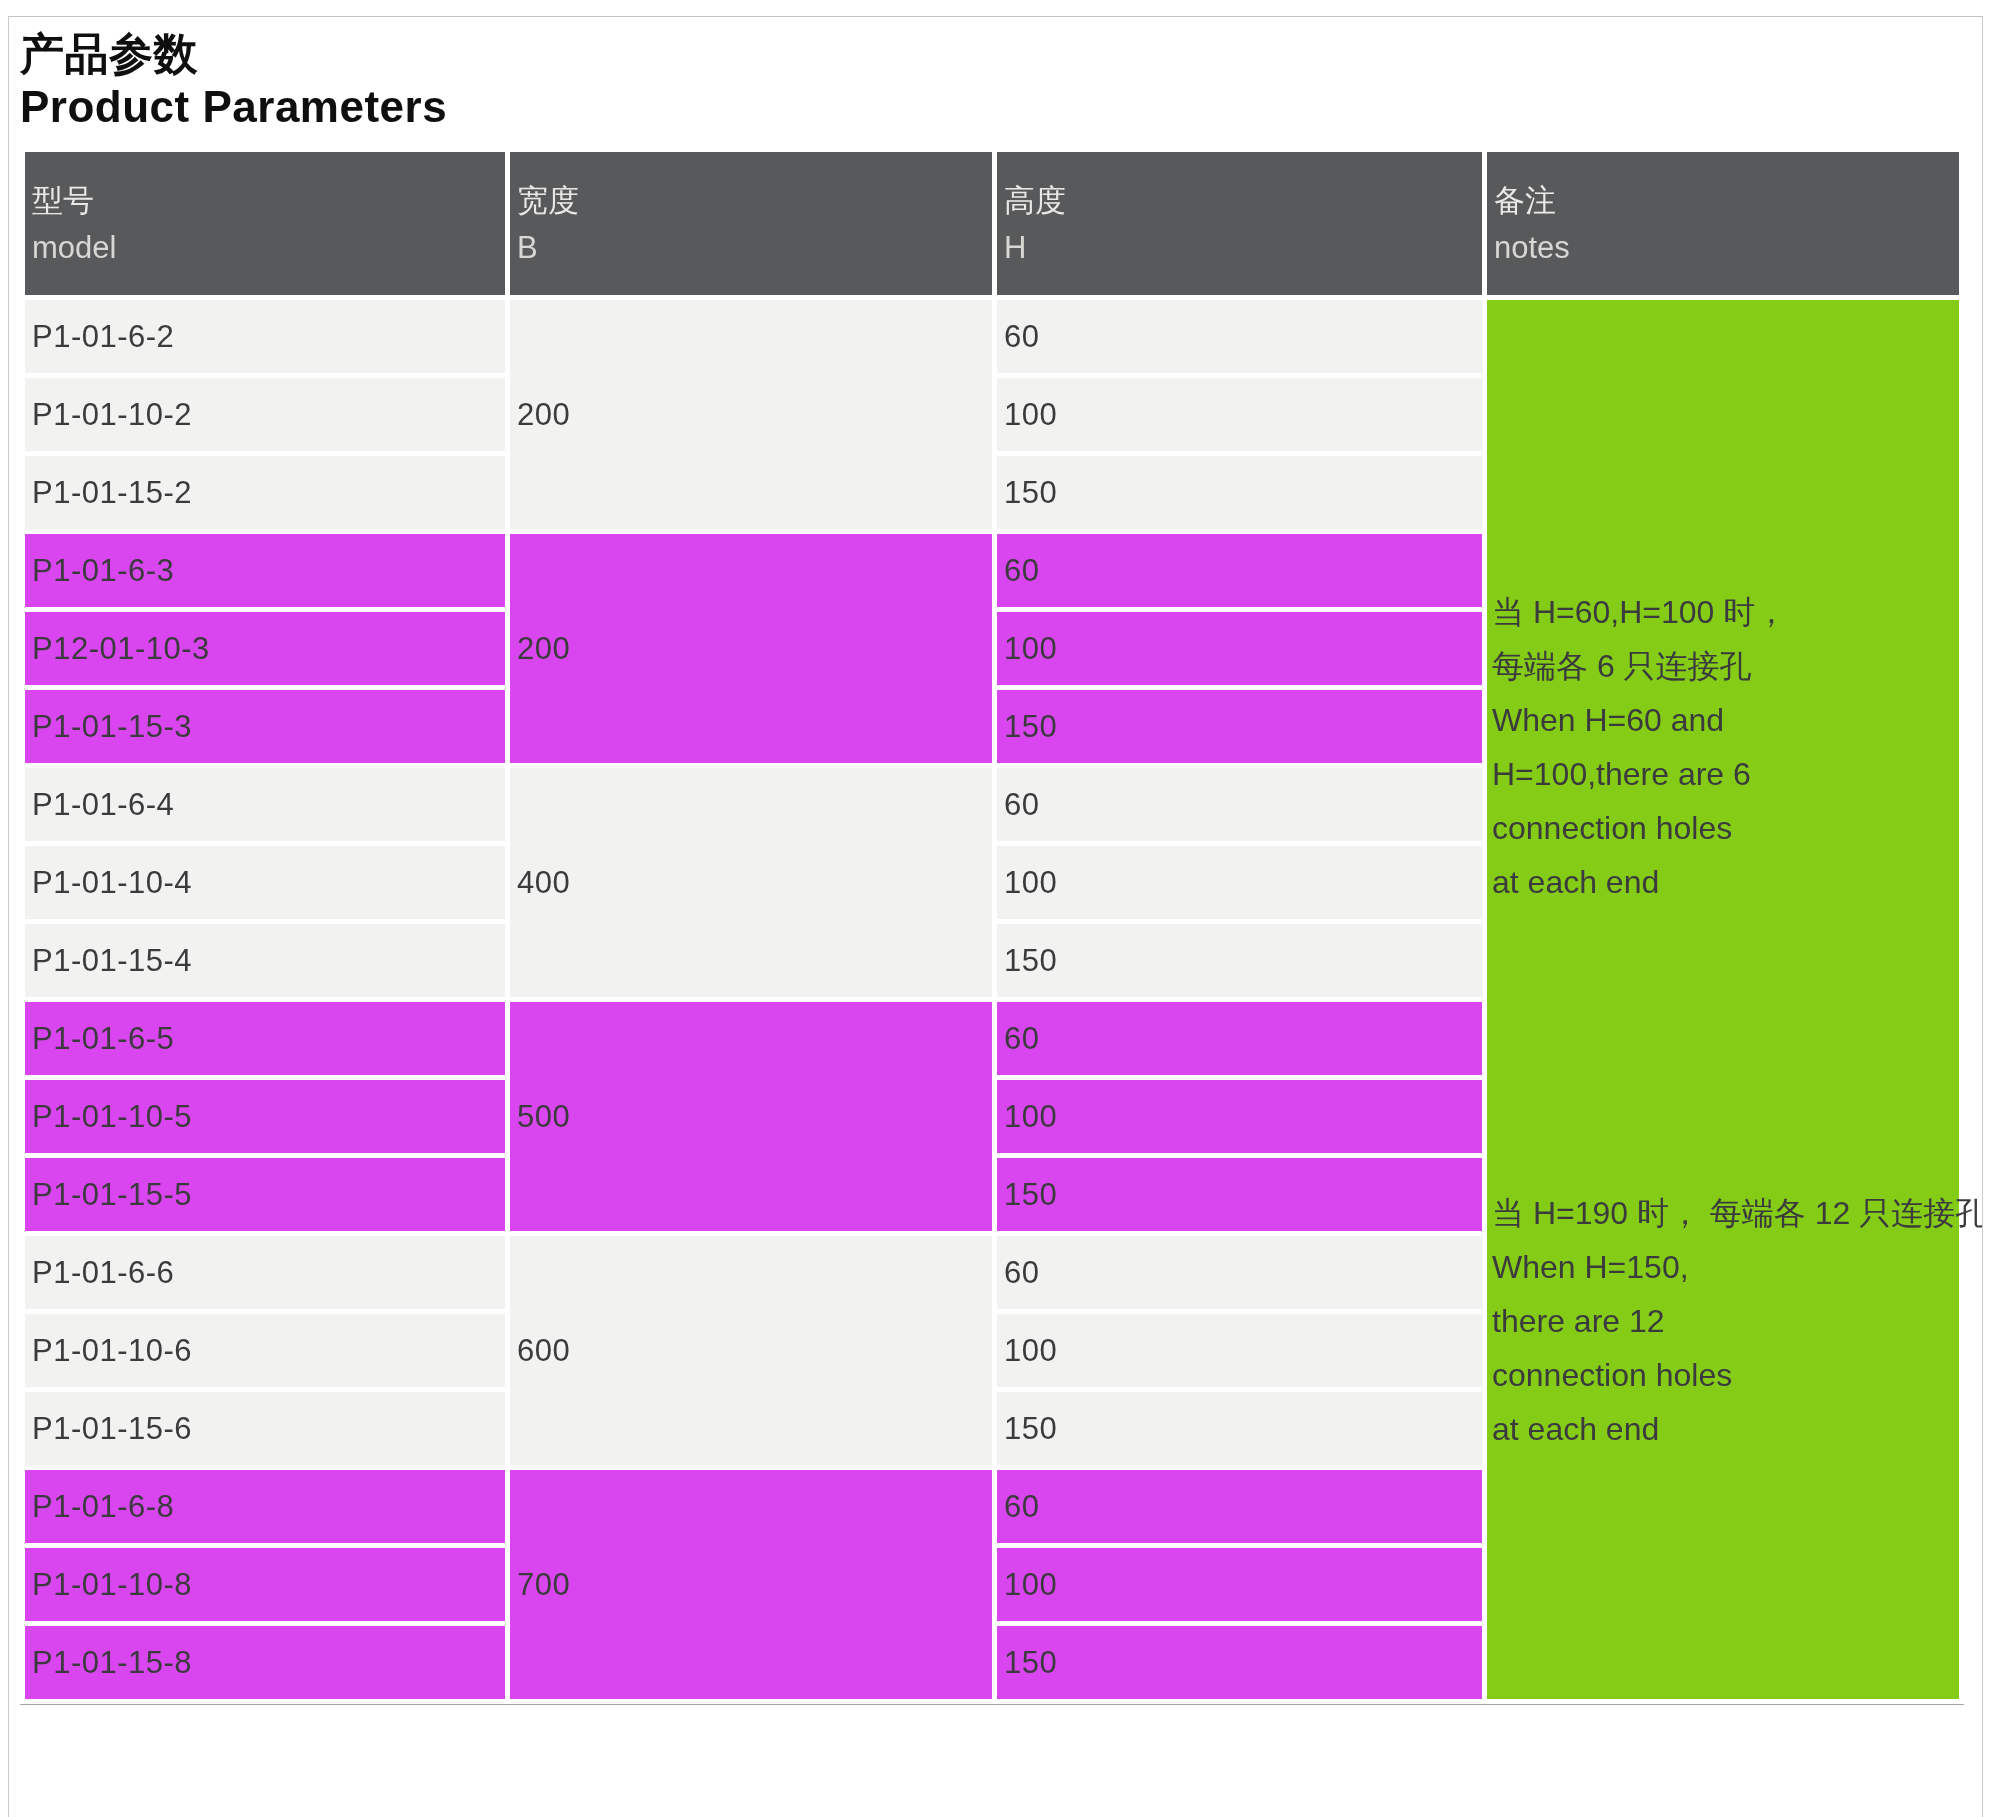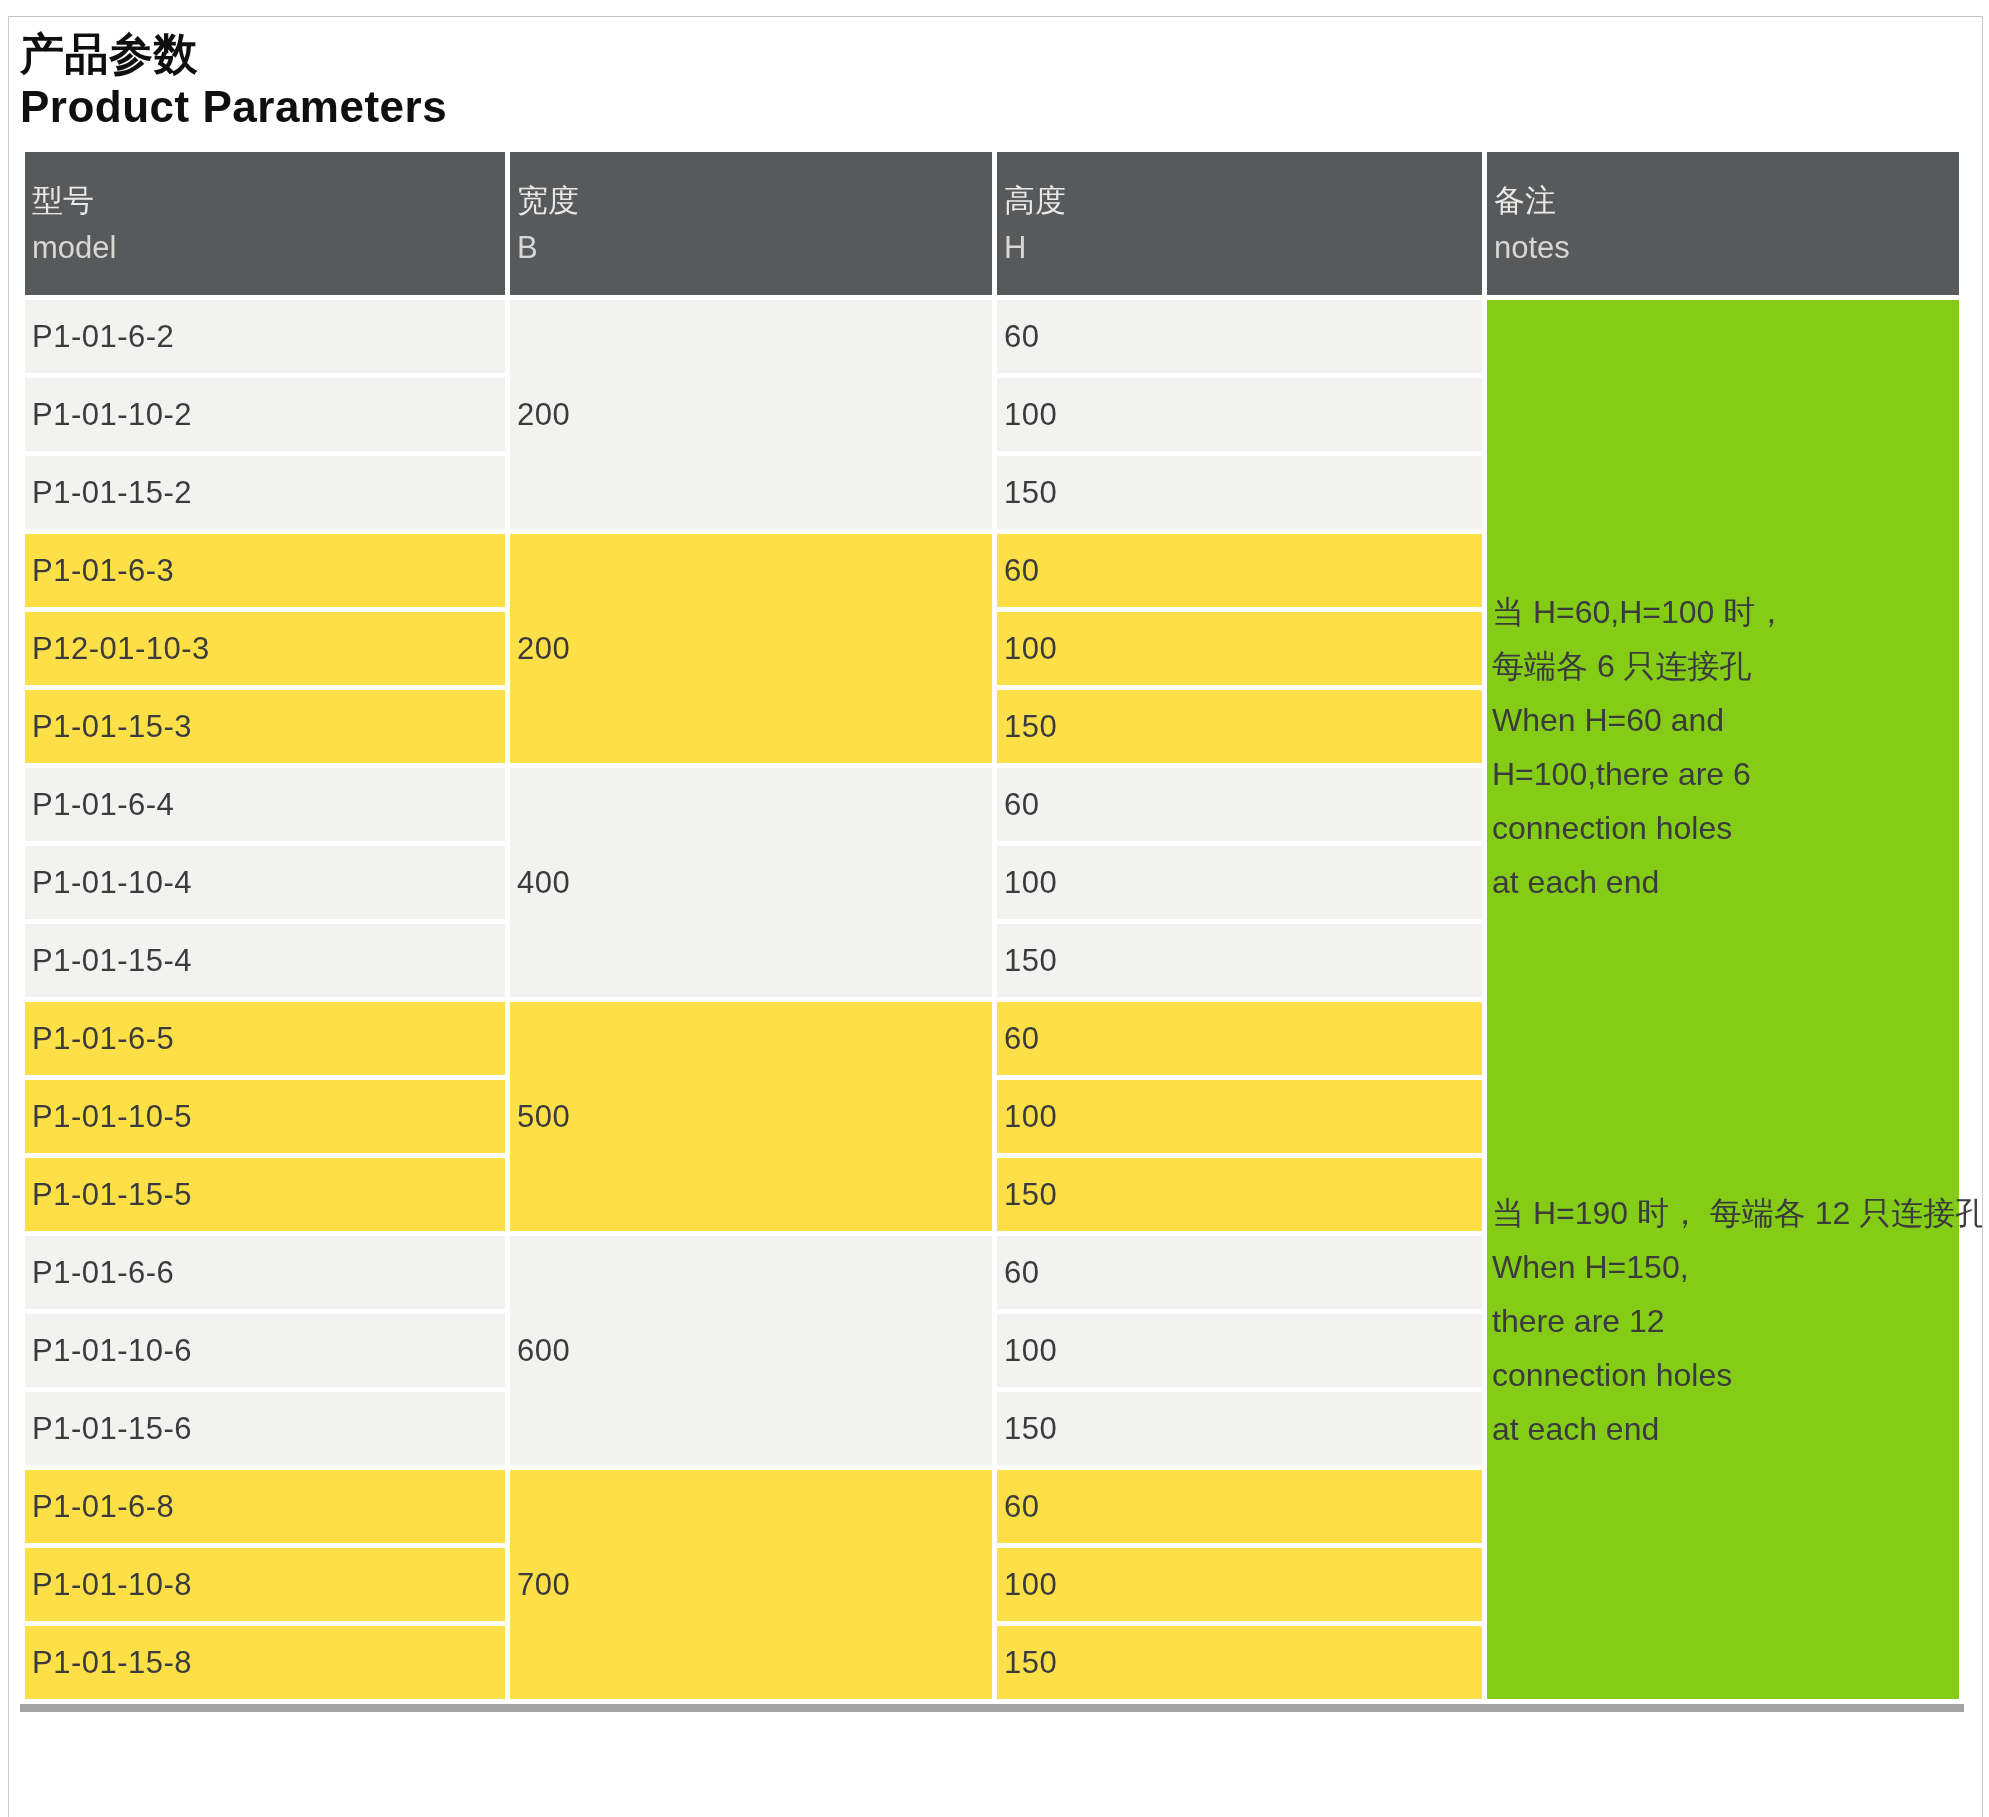--- a/index.html
+++ b/index.html
@@ -28,21 +28,21 @@
     letter-spacing: 0.5px;
   }
   .title-cn { margin-top: 10px; }
 
   table.params {
     margin-top: 14px;
     width: 1944px;
     table-layout: fixed;
     border-collapse: separate;
     border-spacing: 5px;
-    border-bottom: 8px solid #a3a3a3;
+    border-bottom: 1px solid #a3a3a3;
   }
   col.c-model { width: 480px; }
   col.c-b     { width: 482px; }
   col.c-h     { width: 485px; }
   col.c-notes { width: 472px; }
 
   th.hd {
     background: #58595b;
     height: 143px;
     vertical-align: middle;
@@ -55,21 +55,21 @@
 
   td.cell {
     height: 73px;
     vertical-align: middle;
     padding-left: 7px;
     font-size: 31px;
     color: #3b3b3d;
     letter-spacing: 0.5px;
   }
   tr.light td.cell { background: #f2f2f1; }
-  tr.dark  td.cell { background: #fde047; }
+  tr.dark  td.cell { background: #d946ef; }
 
   td.notes-cell {
     background: #84cc16;
     position: relative;
     vertical-align: top;
   }
   .note { position: absolute; left: 5px; }
   .note-1 { top: 285px; }
   .note-2 { top: 886px; }
   .note-line {

